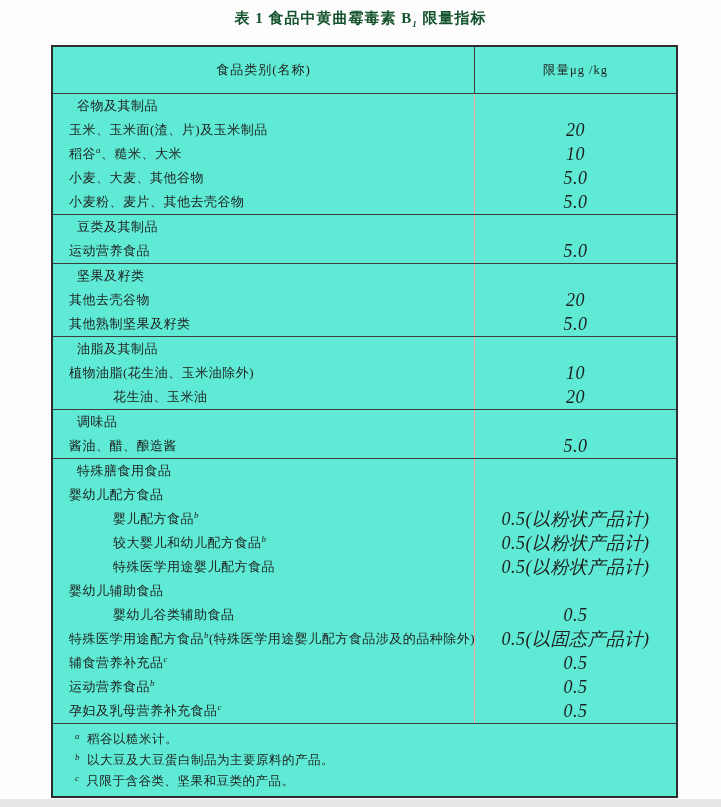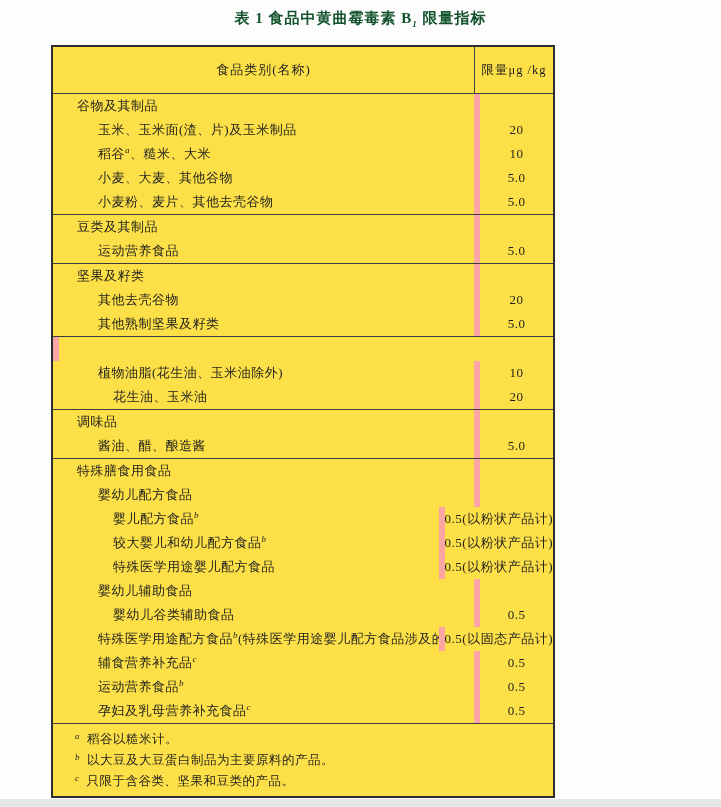--- a/index.html
+++ b/index.html
@@ -11,46 +11,46 @@
     color:#1f1f1f;
     overflow:hidden;
   }
   .doc-title {
     position:absolute; top:9px; left:0; width:100%;
     text-align:center; font-weight:700; font-size:15px;
     letter-spacing:1px; color:#14532d;
   }
   .doc-title sub { font-size:9px; }
   .gb-table {
-    position:absolute; left:51px; top:45px; width:504px;
-    border:2px solid #2d2d2d; background:#fde047;
+    position:absolute; left:51px; top:45px; width:627px;
+    border:2px solid #2d2d2d; background:#5eead4;
   }
   .thead { display:flex; height:47px; border-bottom:1px solid #3c3c3c; }
   .th-cat {
     width:421px; display:flex; align-items:center; justify-content:center;
     font-size:13px; letter-spacing:1px;
   }
   .th-limit {
     flex:1; border-left:1px solid #3c3c3c;
     display:flex; align-items:center; justify-content:center;
     font-size:12.5px; line-height:18px; letter-spacing:1px;
   }
   .section + .section { border-top:1px solid #3c3c3c; }
   .row { display:flex; height:24px; }
   .cell-name {
     width:421px; display:flex; align-items:center;
     font-size:13px; white-space:nowrap; overflow:hidden; letter-spacing:0.5px;
   }
   .cell-name.indent-0 { padding-left:24px; }
-  .cell-name.indent-1 { padding-left:45px; }
+  .cell-name.indent-1 { padding-left:16px; }
   .cell-name.indent-2 { padding-left:60px; }
   .cell-limit {
-    flex:1; border-left:6px solid #fca5a5;
+    flex:1; border-left:1px solid #fca5a5;
     display:flex; align-items:center; justify-content:center;
-    font-size:13px; letter-spacing:0.5px; white-space:nowrap;
+    font-size:18px; letter-spacing:0.5px; white-space:nowrap;font-style:italic;
   }
   .tfoot { border-top:1px solid #3c3c3c; padding:5px 0 4px 0; }
   .footnote {
     display:flex; align-items:center; height:21px;
     padding-left:22px; font-size:12.5px; letter-spacing:0.5px;
   }
   .footnote sup { margin-right:7px; }
   sup { font-size:9px; font-style:italic; line-height:0; position:relative; top:-4px; }
   .cell-name sup, .doc-title sub { font-style:italic; }
   .page-bottom-shade {
@@ -113,20 +113,21 @@
           <div class="cell-name indent-1">其他去壳谷物</div>
           <div class="cell-limit">20</div>
         </div>
         <div class="row">
           <div class="cell-name indent-1">其他熟制坚果及籽类</div>
           <div class="cell-limit">5.0</div>
         </div>
       </div>
       <div class="section">
         <div class="row">
+          <div class="cell-name indent-0">油脂及其制品</div>
           <div class="cell-limit"></div>
         </div>
         <div class="row">
           <div class="cell-name indent-1">植物油脂(花生油、玉米油除外)</div>
           <div class="cell-limit">10</div>
         </div>
         <div class="row">
           <div class="cell-name indent-2">花生油、玉米油</div>
           <div class="cell-limit">20</div>
         </div>

